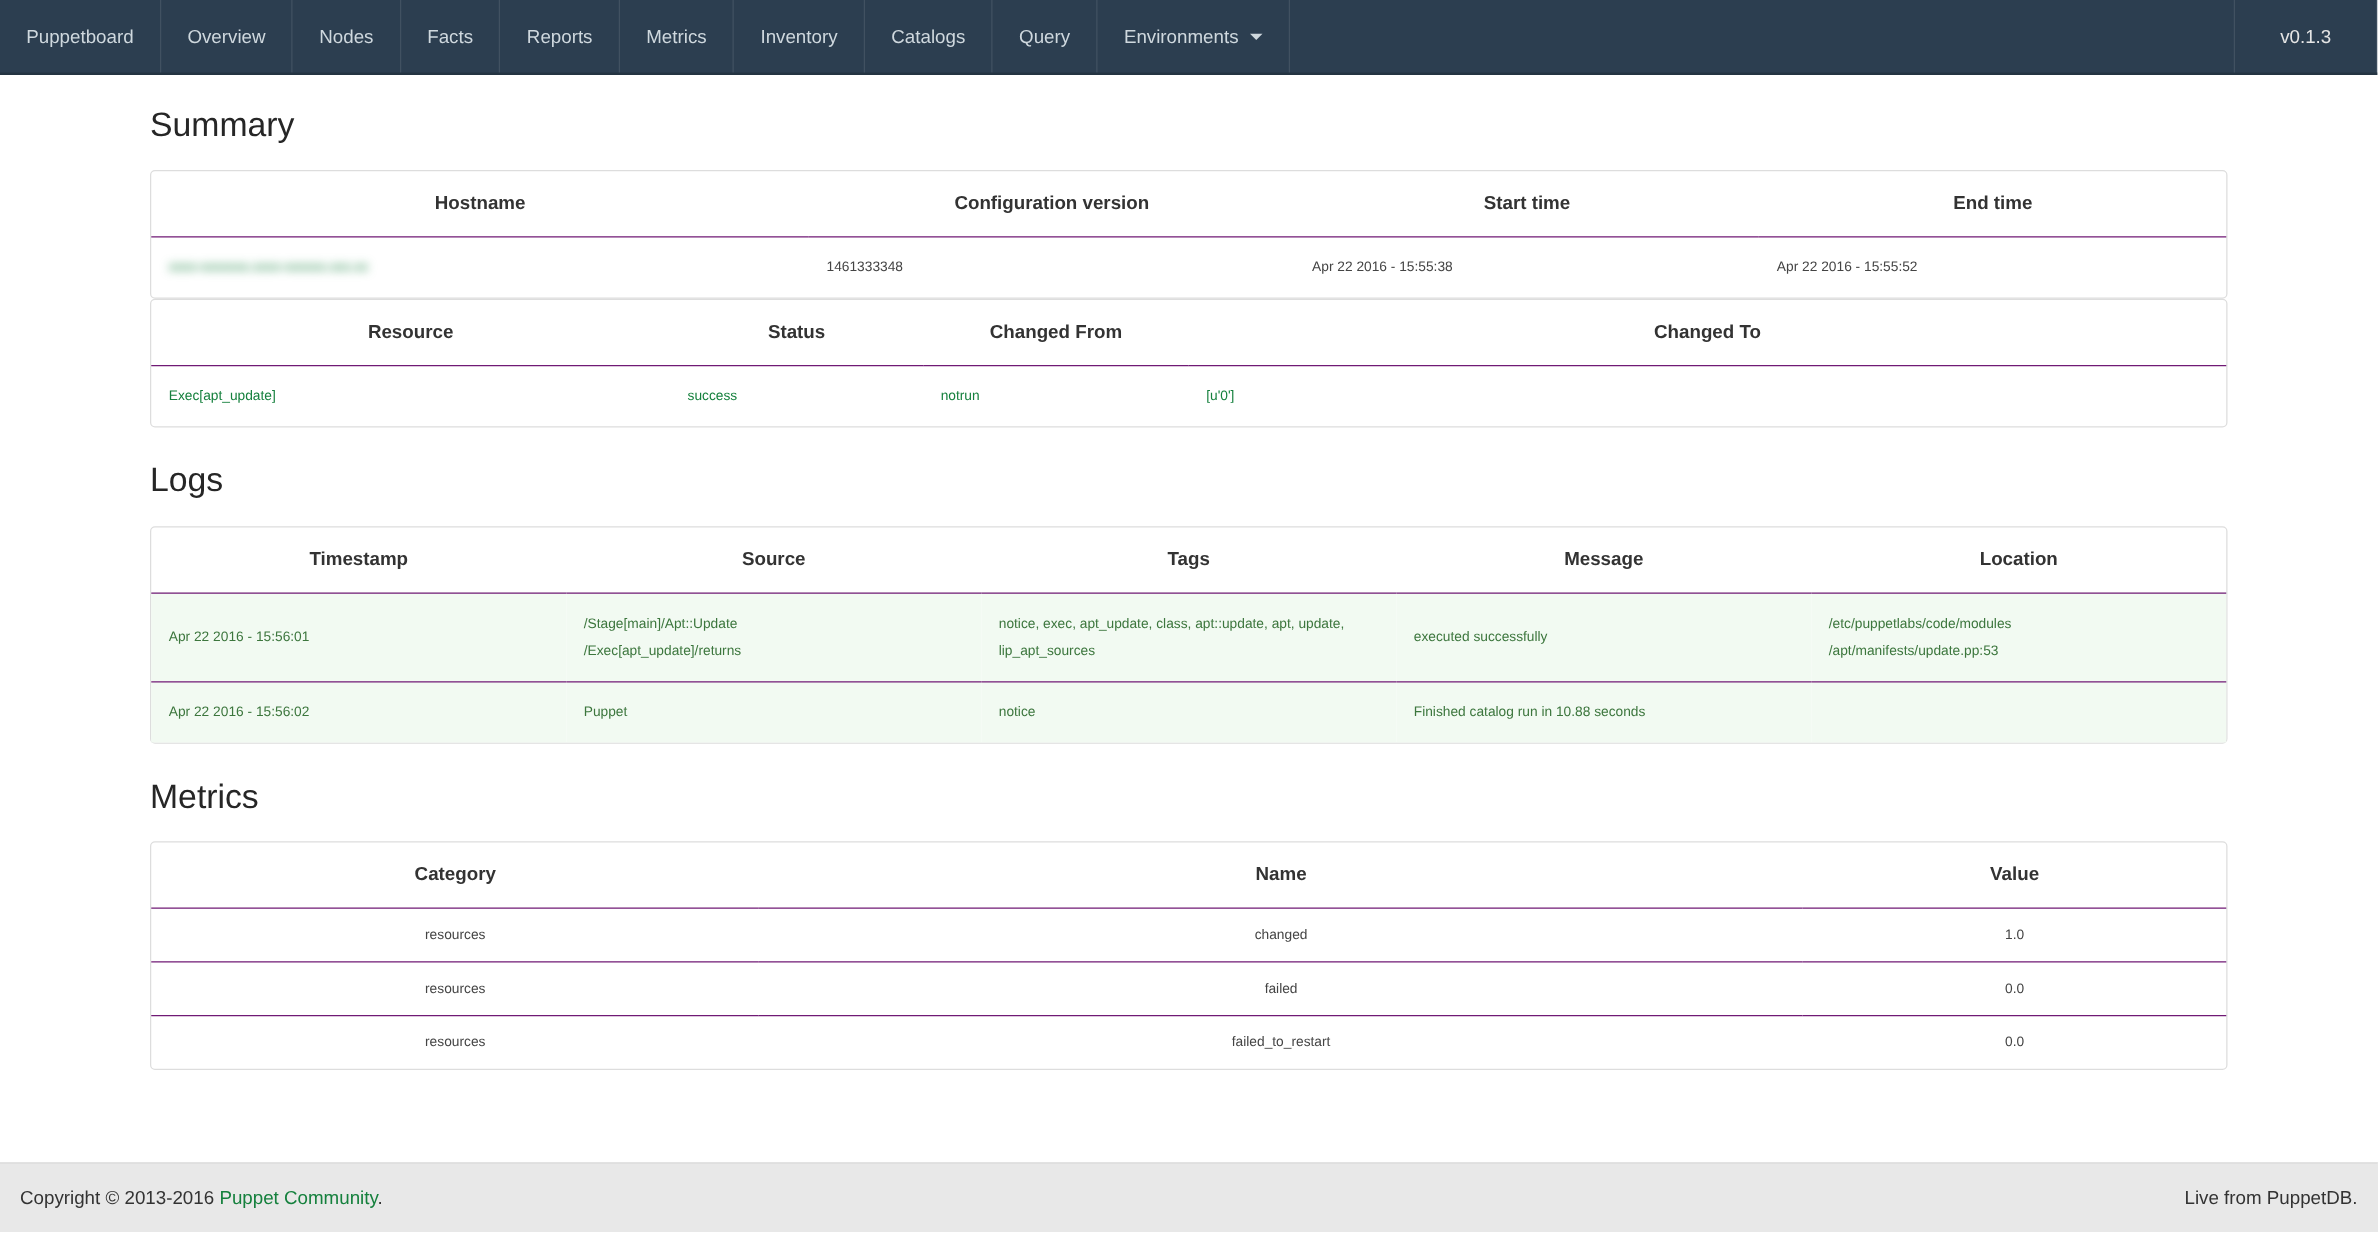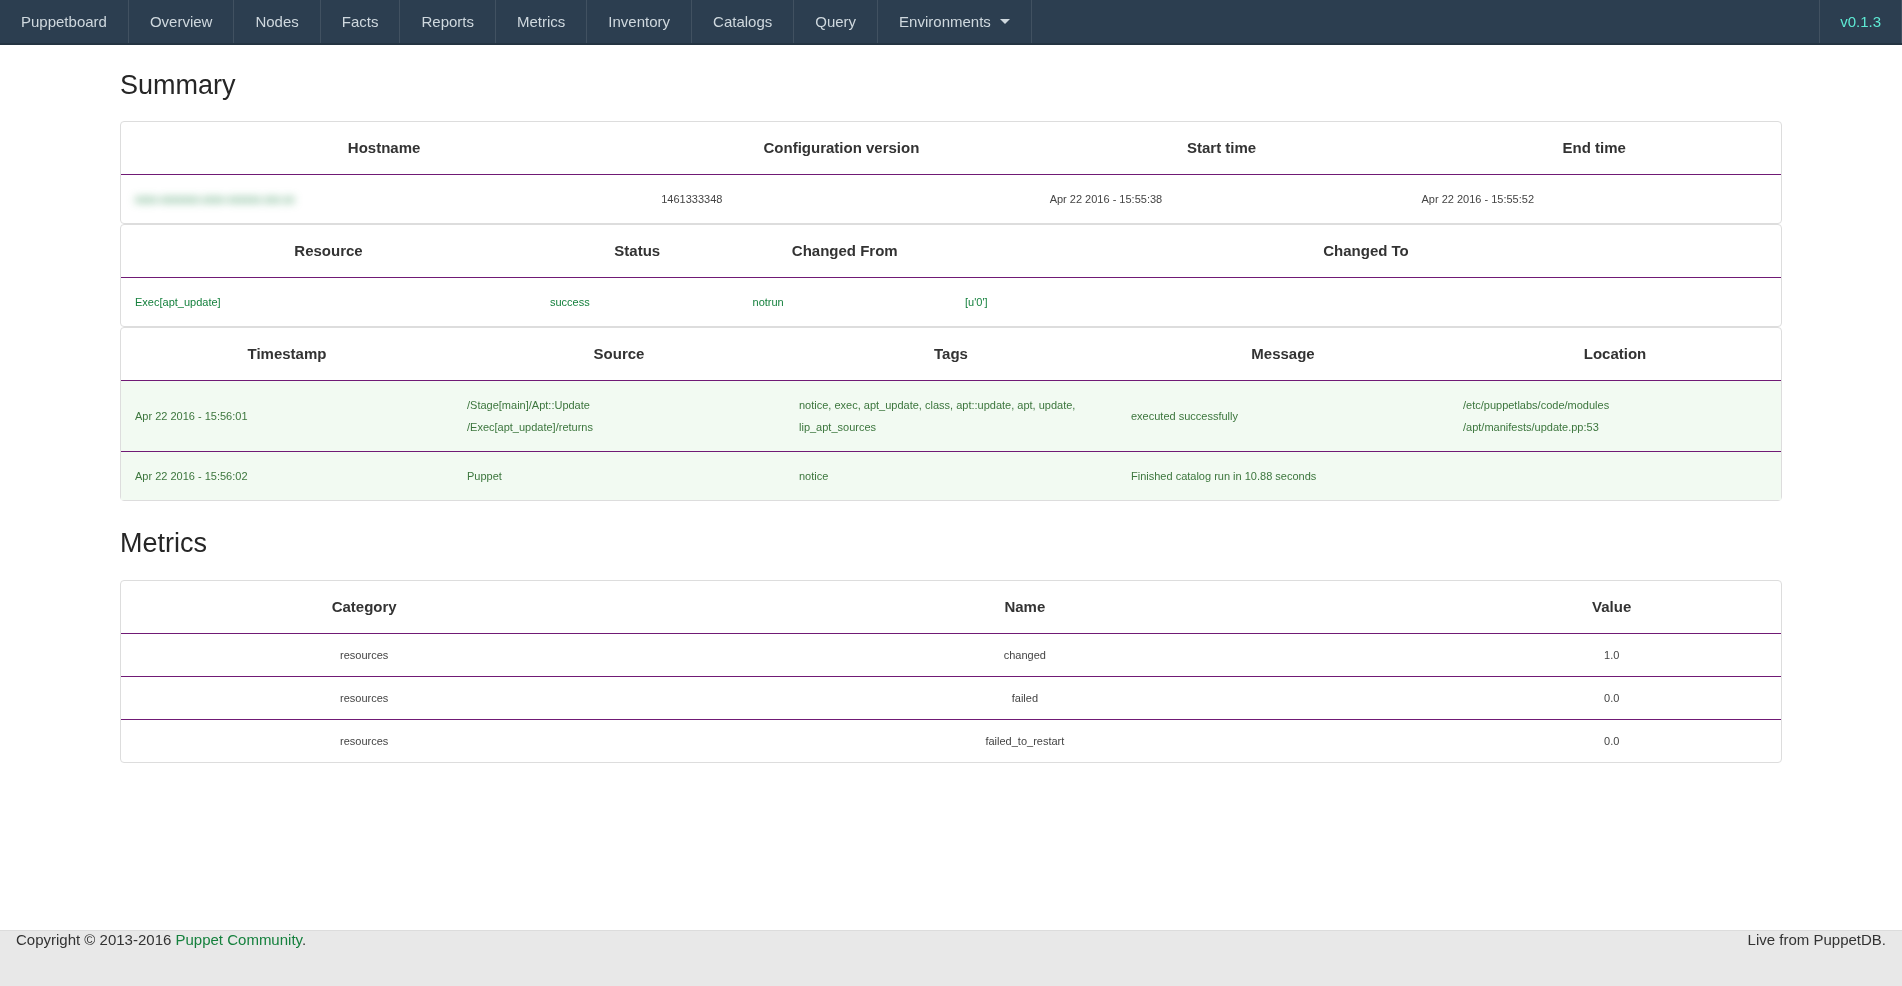--- a/index.html
+++ b/index.html
@@ -7,45 +7,45 @@
     margin: 0;
     padding: 0;
     background: #ffffff;
     font-family: "Liberation Sans", "DejaVu Sans", sans-serif;
     font-size: 15px;
     color: #444;
   }
 
   
   .navbar {
-    height: 45px;
+    height: 60px;
     background: #2c3e50;
     display: flex;
     align-items: stretch;
     border-bottom: 2px solid #243442;
     color: #cfd8de;
   }
   .nav-item {
     display: flex;
     align-items: center;
     padding: 0 21px;
     border-right: 1px solid rgba(255,255,255,0.10);
     font-size: 15px;
     color: #cfd8de;
     cursor: pointer;
     white-space: nowrap;
   }
   .nav-spacer { flex: 1; }
   .nav-version {
     display: flex;
     align-items: center;
-    padding: 0 20px;
+    padding: 0 36px;
     border-left: 1px solid rgba(255,255,255,0.10);
     border-right: 1px solid rgba(255,255,255,0.10);
-    color: #5eead4;
+    color: #e5e5e5;
     white-space: nowrap;
   }
   .caret {
     display: inline-block;
     width: 0; height: 0;
     margin-left: 9px;
     border-top: 5px solid #cfd8de;
     border-left: 5px solid transparent;
     border-right: 5px solid transparent;
   }
@@ -129,20 +129,21 @@
   .metrics-table col.c3 { width: 20.4%; }
 
   
   .footer {
     position: fixed;
     left: 0; right: 0; bottom: 0;
     height: 56px;
     background: #e8e8e8;
     border-top: 1px solid #dcdcdc;
     display: flex;
+    align-items: center;
     justify-content: space-between;
     padding: 0 16px;
     font-size: 15px;
     color: #333;
   }
 </style>
 </head>
 <body>
 
 <nav class="navbar">
@@ -219,20 +220,21 @@
         <td>
           <a class="link">notrun</a>
         </td>
         <td>
           <a class="link">[u'0']</a>
         </td>
       </tr>
     </tbody>
   </table>
 
+  <h2 class="section-heading">Logs</h2>
   <table class="panel-table logs-table">
     <colgroup>
         <col>
         <col>
         <col>
         <col>
         <col>
       </colgroup>
     <thead>
       <tr>

